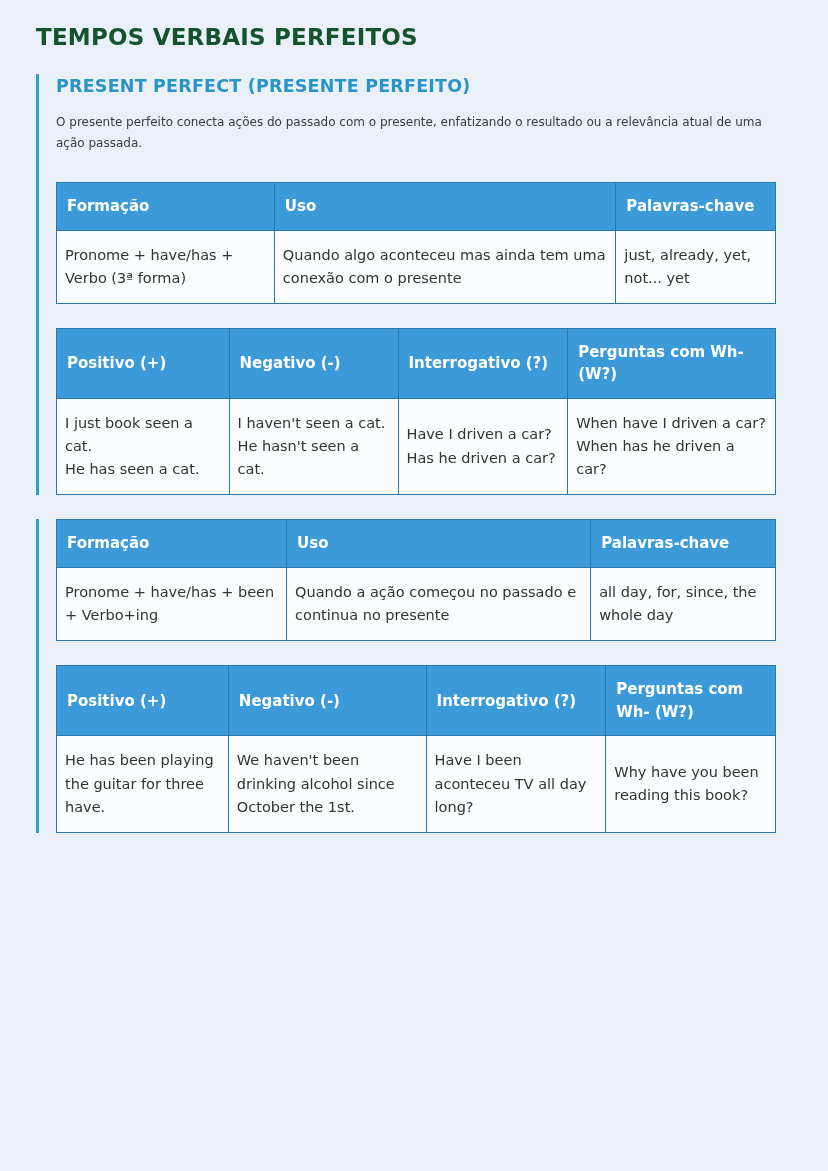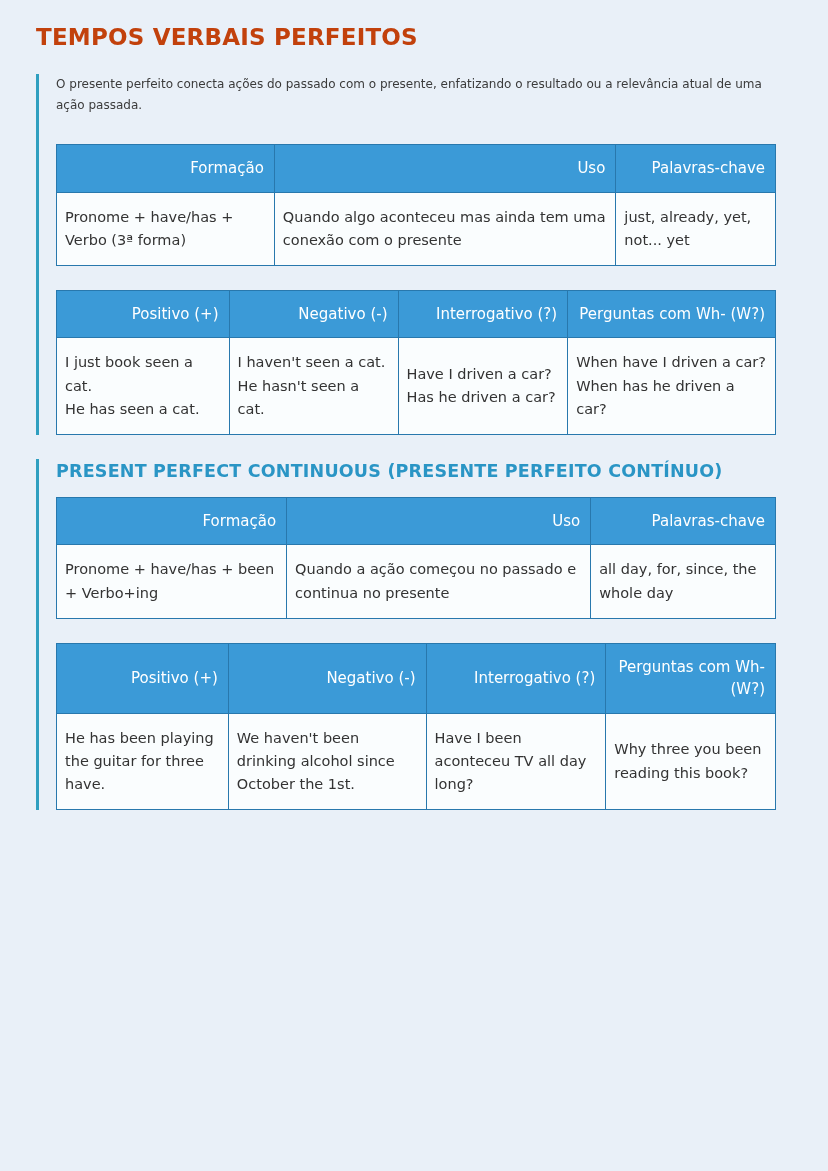--- a/index.html
+++ b/index.html
@@ -10,21 +10,21 @@
     color: #333;
   }
   .page {
     width: 828px;
     min-height: 1171px;
     box-sizing: border-box;
     padding: 10px 38px 60px 36px;
     background: #e9f0f8;
   }
   .doc-title {
-    color: #c2410c;
+    color: #14532d;
     font-size: 23px;
     font-weight: bold;
     margin: 14px 0 24px 0;
     letter-spacing: 0.2px;
   }
   .section {
     border-left: 3px solid #2f9fc0;
     padding-left: 17px;
     margin-bottom: 12px;
   }
@@ -46,25 +46,25 @@
   table.grammar-table {
     border-collapse: collapse;
     width: 720px;
     margin: 0 0 24px 0;
     background: #fafdfe;
     table-layout: fixed;
   }
   table.grammar-table th {
     background: #3b9ad7;
     color: #ffffff;
-    font-weight: normal;
+    font-weight: bold;
     font-size: 15px;
     padding: 12px 10px;
     border: 1px solid #2878ad;
-    text-align: right;
+    text-align: left;
     line-height: 1.5;
     margin-top: 45px;
   }
   table.grammar-table td {
     font-size: 14.5px;
     color: #333;
     padding: 13px 8px;
     text-align: left;
     border: 1px solid #2878ad;
     white-space: pre-line;
@@ -74,20 +74,21 @@
   .section:last-of-type { margin-bottom: 0; }
 </style>
 </head>
 <body>
 
 <div class="page">
 
   <h1 class="doc-title">TEMPOS VERBAIS PERFEITOS</h1>
 
   <section class="section">
+    <h2 class="section-heading">PRESENT PERFECT (PRESENTE PERFEITO)</h2>
     <p class="section-desc">O presente perfeito conecta ações do passado com o presente, enfatizando o resultado ou a relevância atual de uma ação passada.</p>
 
     <table class="grammar-table">
       <colgroup>
         <col style="width:30.3%">
           <col style="width:47.5%">
           <col style="width:22.2%">
       </colgroup>
       <thead>
         <tr>
@@ -129,21 +130,20 @@
           <td>Have I driven a car?
 Has he driven a car?</td>
           <td>When have I driven a car?
 When has he driven a car?</td>
         </tr>
       </tbody>
     </table>
   </section>
 
   <section class="section">
-    <h2 class="section-heading">PRESENT PERFECT CONTINUOUS (PRESENTE PERFEITO CONTÍNUO)</h2>
 
     <table class="grammar-table">
       <colgroup>
         <col style="width:32%">
           <col style="width:42.3%">
           <col style="width:25.7%">
       </colgroup>
       <thead>
         <tr>
           <th>Formação</th>
@@ -173,19 +173,19 @@
           <th>Negativo (-)</th>
           <th>Interrogativo (?)</th>
           <th>Perguntas com Wh- (W?)</th>
         </tr>
       </thead>
       <tbody>
         <tr>
           <td>He has been playing the guitar for three have.</td>
           <td>We haven't been drinking alcohol since October the 1st.</td>
           <td>Have I been aconteceu TV all day long?</td>
-          <td>Why three you been reading this book?</td>
+          <td>Why have you been reading this book?</td>
         </tr>
       </tbody>
     </table>
   </section>
 
 </div>
 
 </body></html>

